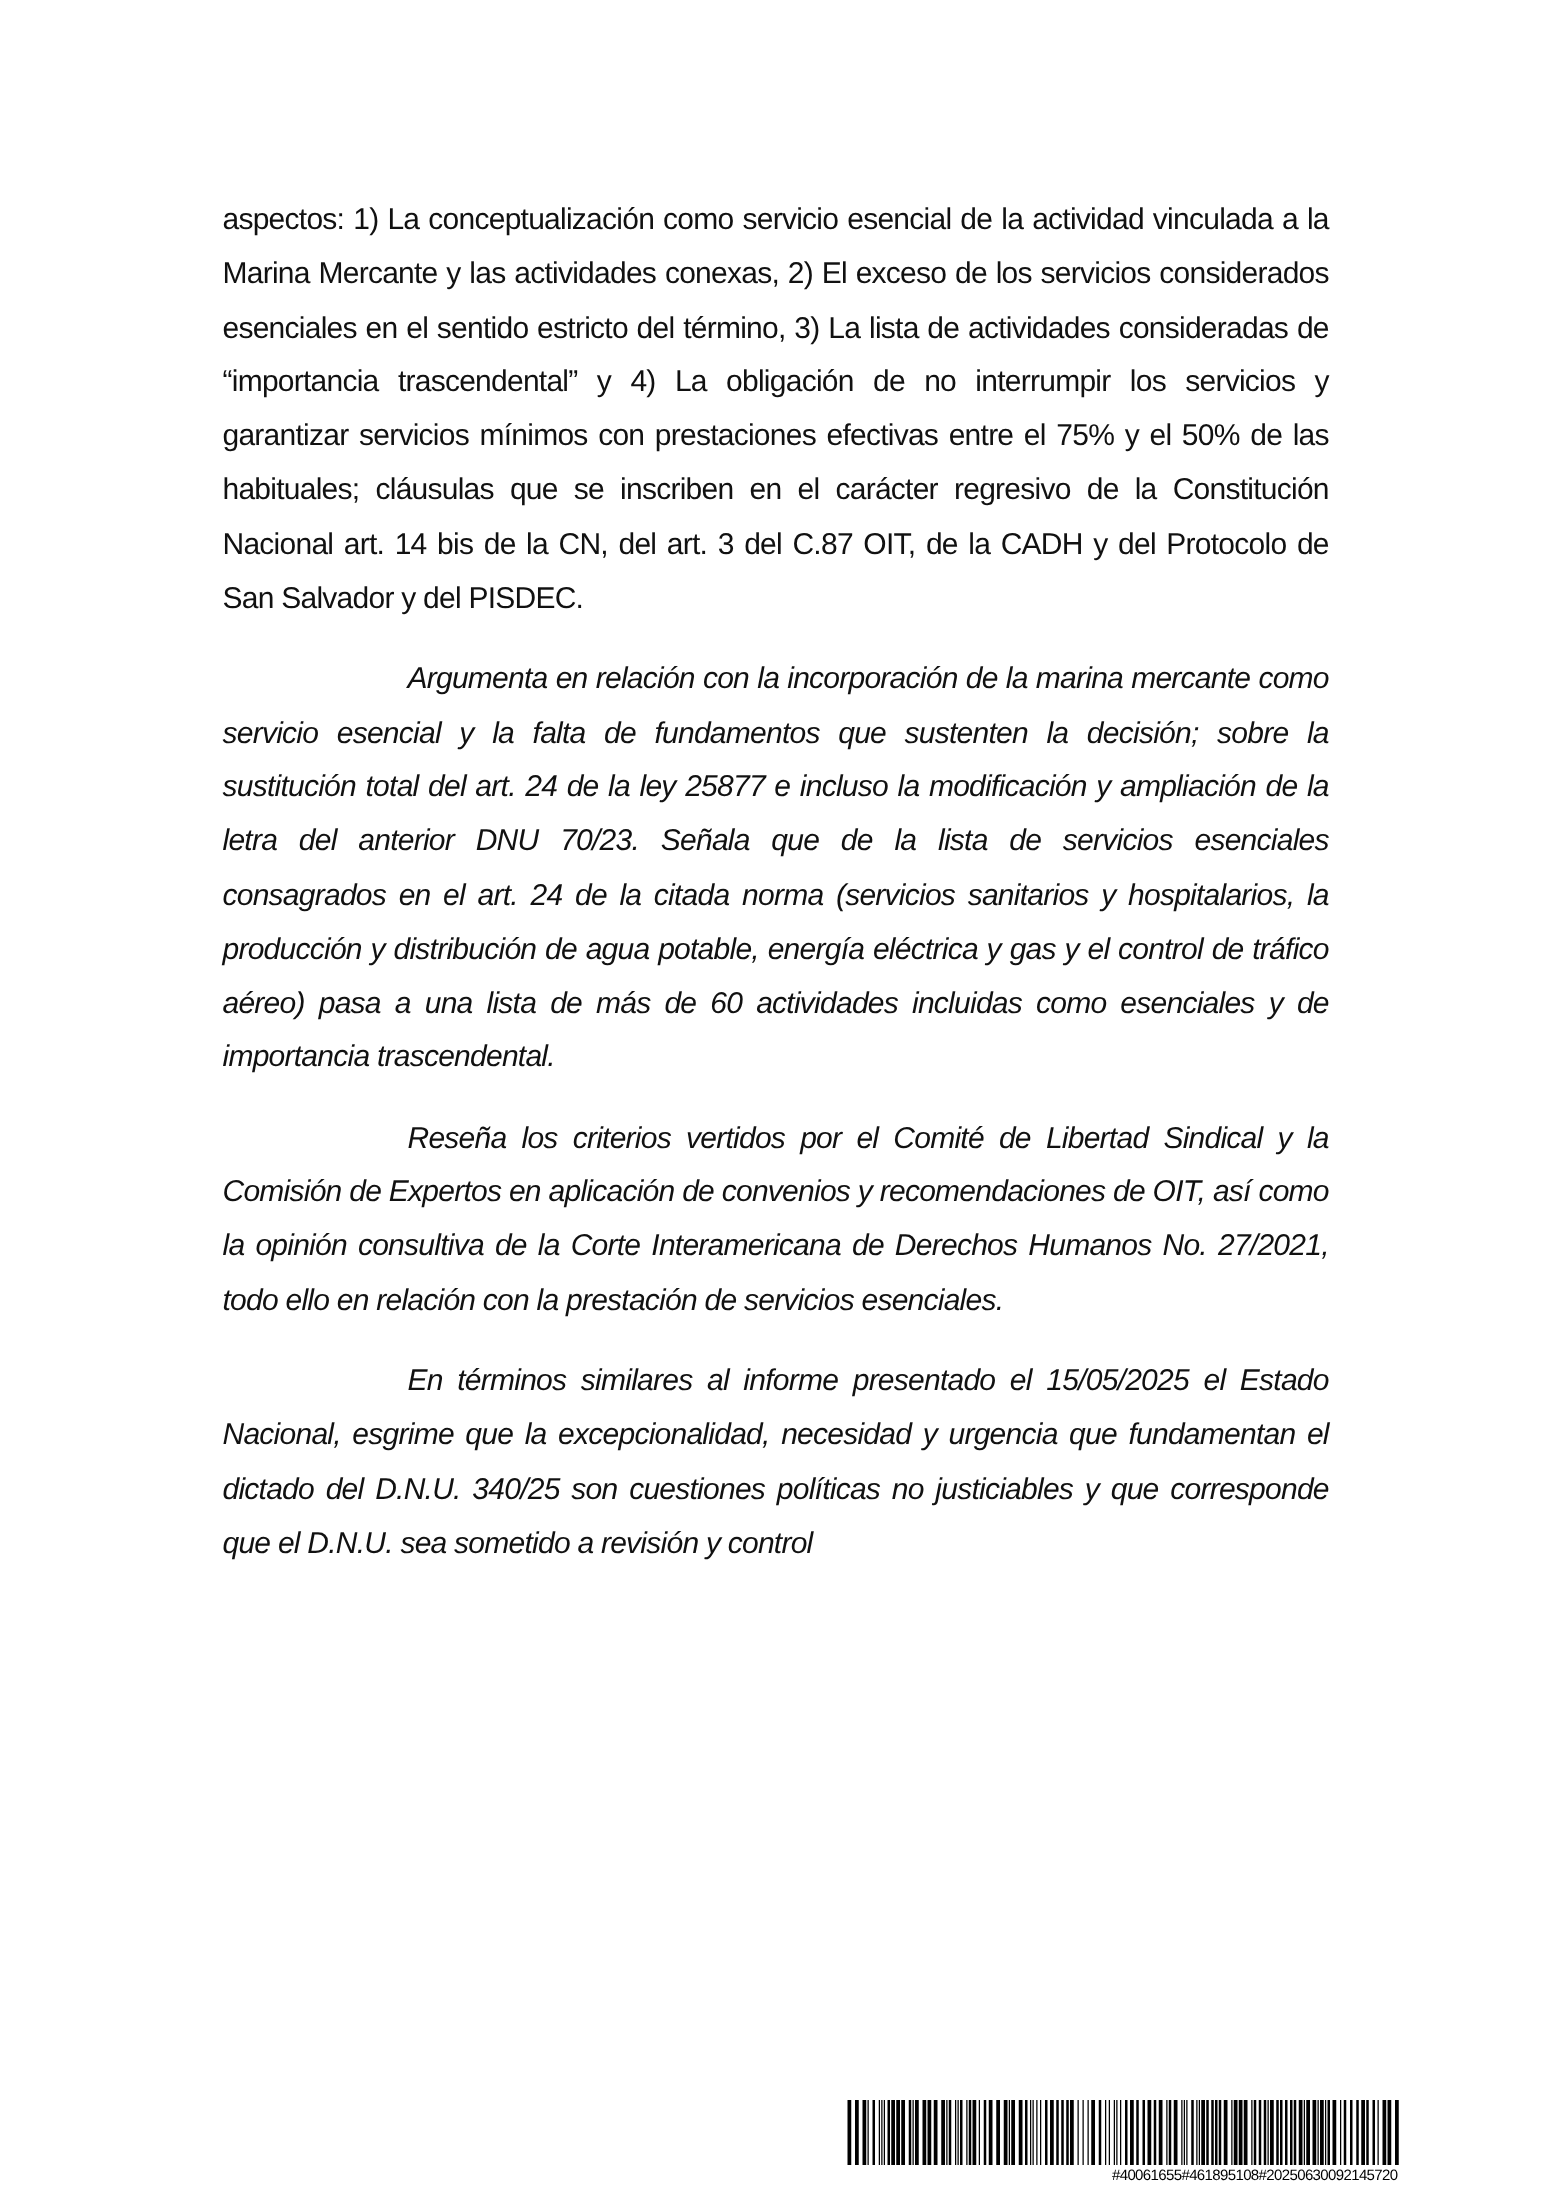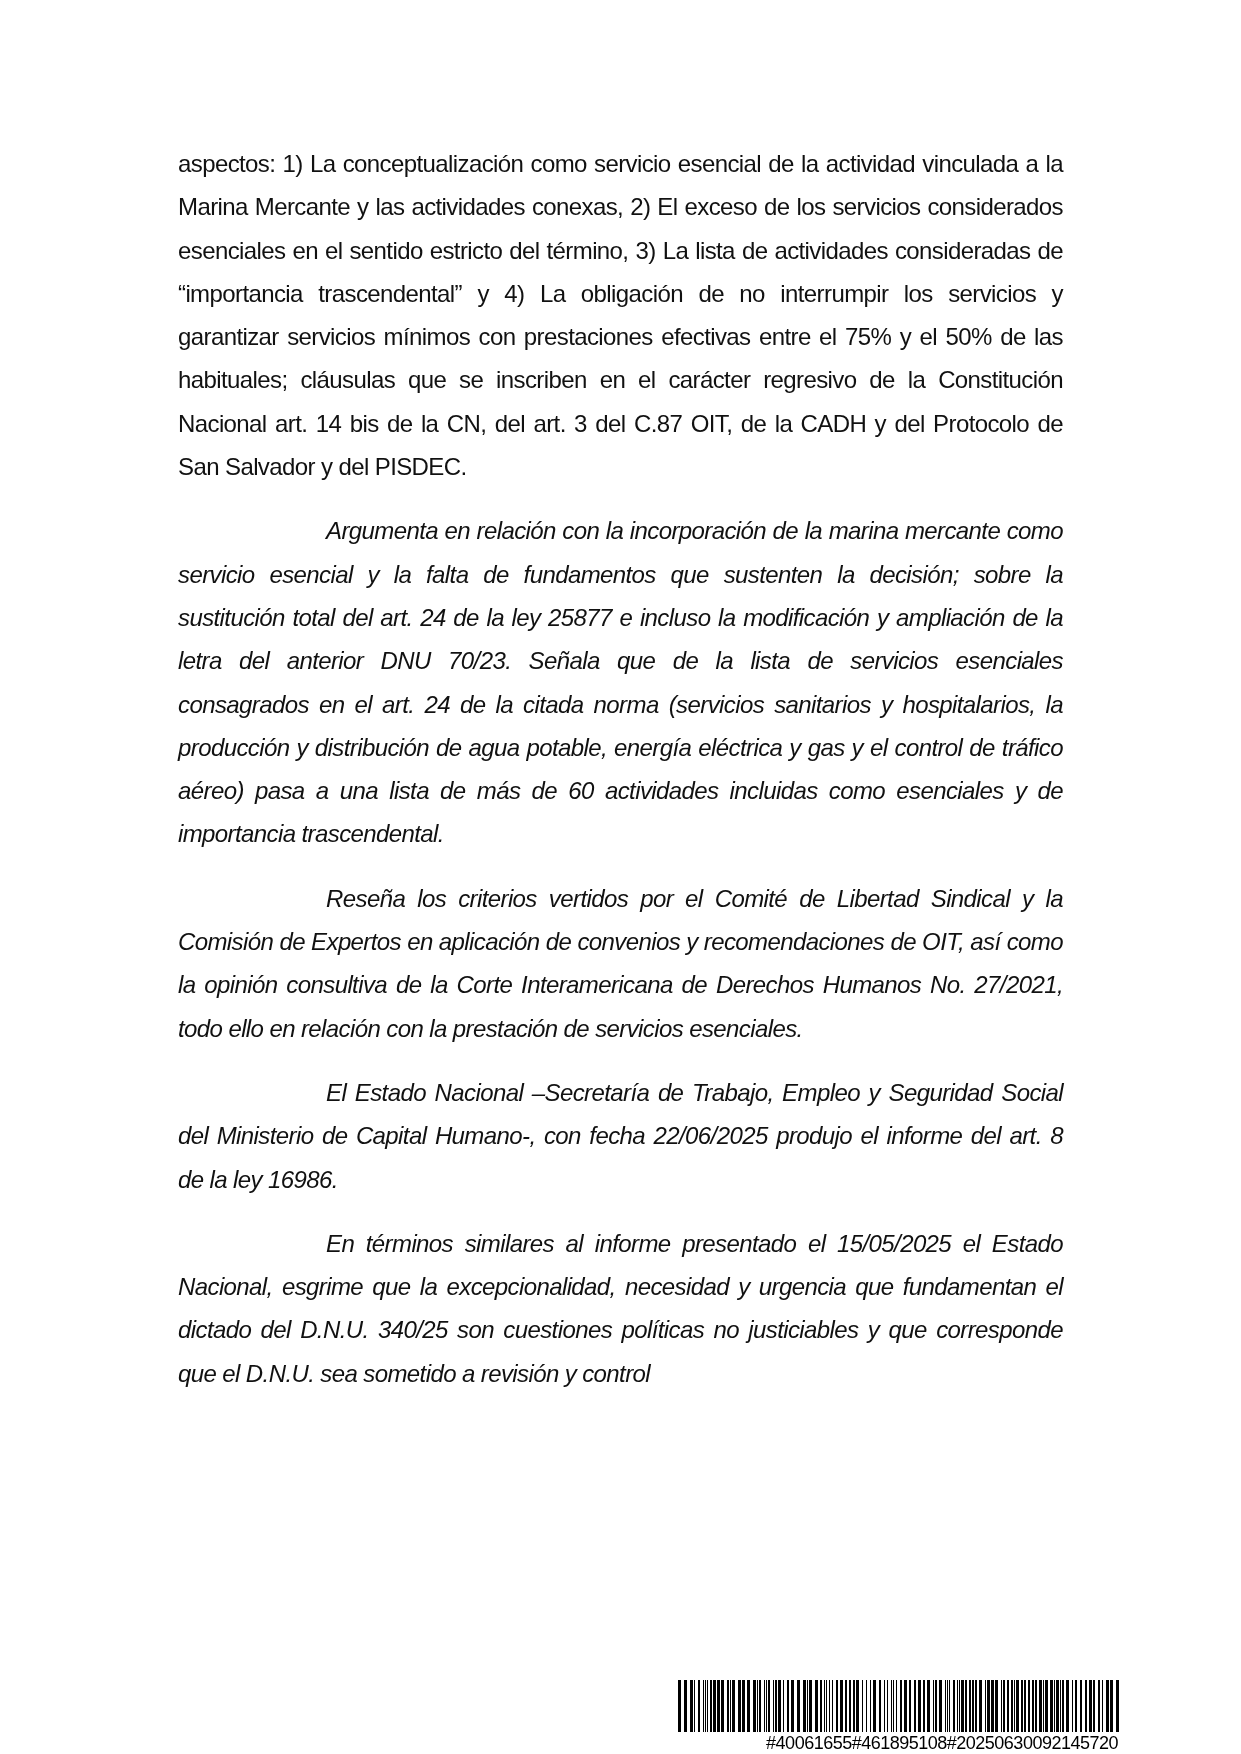--- a/index.html
+++ b/index.html
@@ -3,40 +3,39 @@
 <meta charset="utf-8">
 <style>
   html, body { margin: 0; padding: 0; background: #ffffff; }
   body { width: 1241px; height: 1754px; position: relative; overflow: hidden; }
   .page {
     position: absolute; left: 178px; top: 142px; width: 885px;
     font-family: "Liberation Sans", sans-serif;
     font-size: 24px; line-height: 43.3px; color: #111111;
     letter-spacing: -0.6px;
   }
-  .para { margin: 0 0 21px 0; text-align: justify; }
+  .para { margin: 12px 0 21px 0; text-align: justify; }
   .para.indent { text-indent: 148px; font-style: italic; }
   .barcode-wrap {
     position: absolute; left: 676px; top: 1680px; width: 450px;
   }
   .barcode { display: block; width: 450px; height: 52px; }
   .barcode-text {
-    font-family: "Liberation Sans", sans-serif; font-size: 18px;
+    font-family: "Liberation Sans", sans-serif; font-size: 12px;
     color: #000; text-align: right; margin-top: 1px; letter-spacing: -0.5px;
     padding-right: 8px;
   }
 </style>
 </head>
 <body>
 
 <div class="page">
   <p class="para">aspectos: 1) La conceptualización como servicio esencial de la actividad vinculada a la Marina Mercante y las actividades conexas, 2) El exceso de los servicios considerados esenciales en el sentido estricto del término, 3) La lista de actividades consideradas de “importancia trascendental” y 4) La obligación de no interrumpir los servicios y garantizar servicios  mínimos con prestaciones efectivas entre el 75% y el 50% de las habituales; cláusulas que se inscriben en el carácter regresivo de la Constitución Nacional art. 14 bis de la CN, del art. 3 del C.87 OIT, de la CADH y del Protocolo de San Salvador y del PISDEC.</p>
   <p class="para indent">Argumenta en relación con la incorporación de la marina mercante como servicio esencial y la falta de fundamentos que sustenten la decisión; sobre la sustitución total del art. 24 de la ley 25877 e incluso la modificación y ampliación de la letra del anterior DNU 70/23. Señala que de la lista de servicios esenciales consagrados en el art. 24 de la citada norma (servicios sanitarios y hospitalarios, la producción y distribución de agua potable, energía eléctrica y gas y el control de tráfico aéreo) pasa a una lista de más de 60 actividades incluidas como esenciales y de importancia trascendental.</p>
   <p class="para indent">Reseña los criterios vertidos por el Comité de Libertad Sindical y la Comisión de Expertos en aplicación de convenios y recomendaciones de OIT, así como la opinión consultiva de la Corte Interamericana de Derechos Humanos No. 27/2021, todo ello en relación con la prestación de servicios esenciales.</p>
-  <p class="para indent">El Estado Nacional –Secretaría de Trabajo, Empleo y Seguridad Social del Ministerio de Capital Humano-, con fecha 22/06/2025 produjo el informe del art. 8 de la ley 16986.</p>
   <p class="para indent">En términos similares al informe presentado el 15/05/2025 el Estado Nacional, esgrime que la excepcionalidad, necesidad y urgencia que fundamentan el dictado del D.N.U. 340/25 son cuestiones políticas no justiciables y que corresponde que el D.N.U. sea sometido a revisión y control</p>
 </div>
 
 <div class="barcode-wrap">
   <svg class="barcode" id="barcode-svg" viewBox="0 0 450 52" preserveAspectRatio="none">
       <rect x="2" y="0" width="3" height="52" fill="#000"></rect>
       <rect x="8" y="0" width="3" height="52" fill="#000"></rect>
       <rect x="14" y="0" width="3" height="52" fill="#000"></rect>
       <rect x="18" y="0" width="1" height="52" fill="#000"></rect>
       <rect x="22" y="0" width="2" height="52" fill="#000"></rect>

